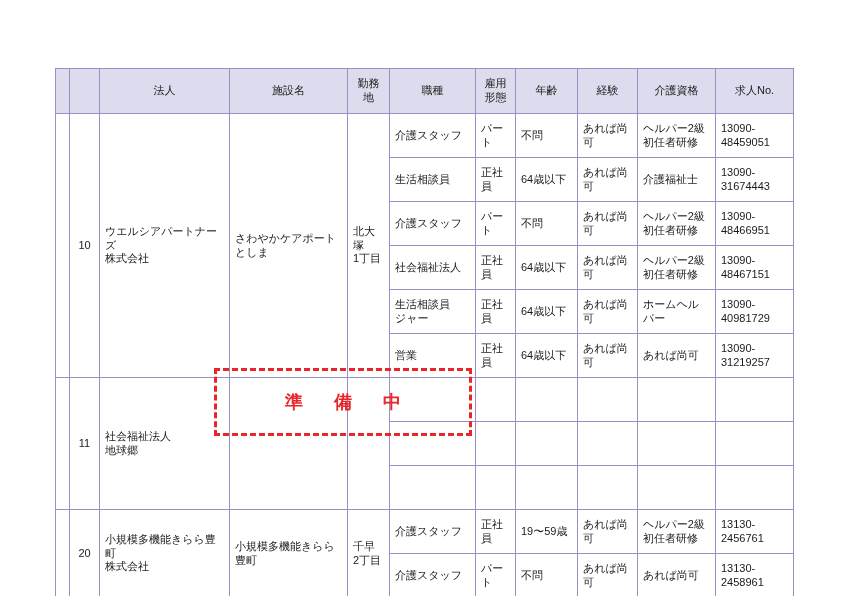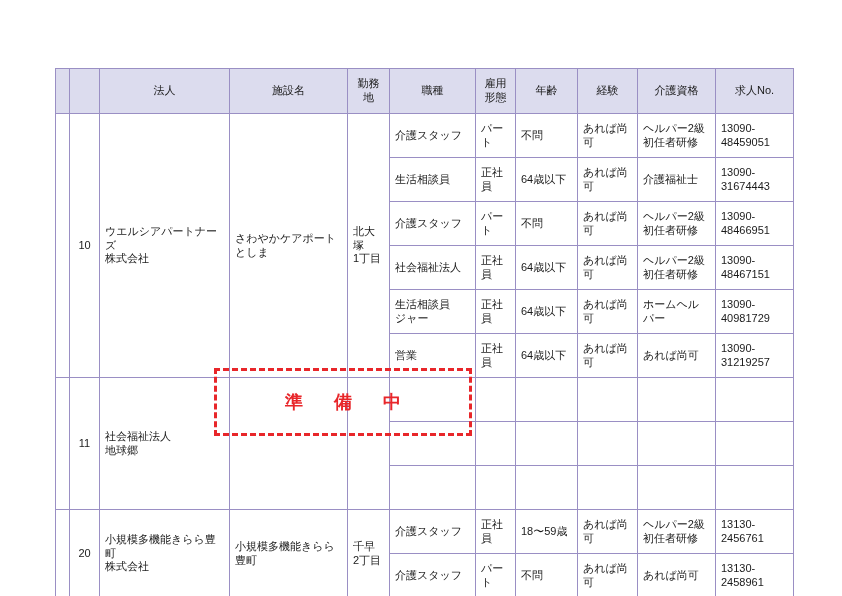--- a/index.html
+++ b/index.html
@@ -273,21 +273,21 @@
           <div>小規模多機能きらら豊町</div>
           <div>株式会社</div>
         </td>
         <td class="white lft fac-cell" rowspan="2">小規模多機能きらら豊町</td>
         <td class="white lft area-cell" rowspan="2">
           <div>千早</div>
           <div>2丁目</div>
         </td>
         <td class="white lft">介護スタッフ</td>
         <td class="white lft">正社員</td>
-        <td class="white lft">18〜59歳</td>
+        <td class="white lft">19〜59歳</td>
         <td class="white lft">あれば尚可</td>
         <td class="white lft">
           <div>ヘルパー2級</div>
           <div>初任者研修</div>
         </td>
         <td class="white lft">
           <div>13130-</div>
           <div>2456761</div>
         </td>
       </tr>

